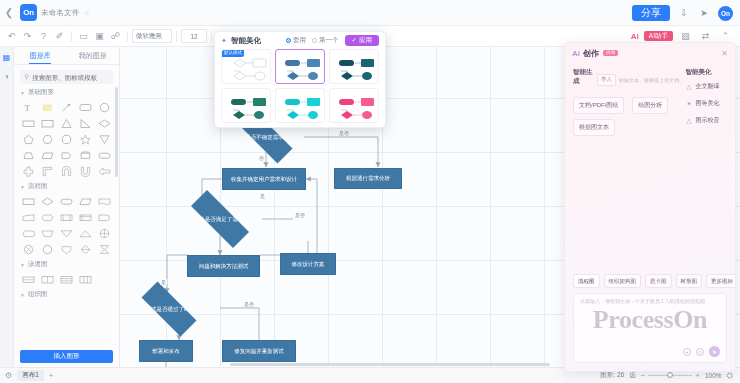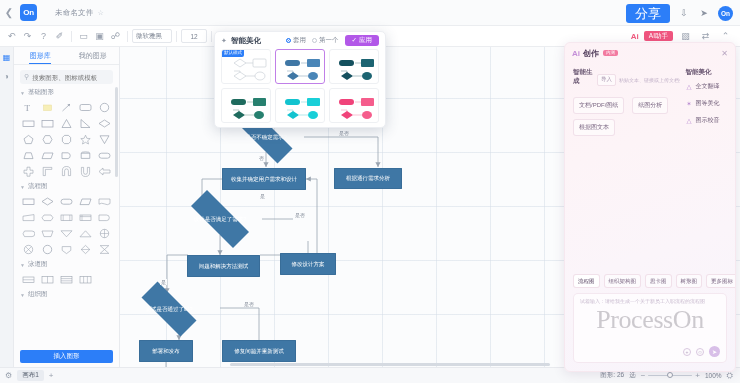--- a/index.html
+++ b/index.html
@@ -21,29 +21,29 @@
   .back-chevron{
     width:18px; height:26px; display:flex; align-items:center; justify-content:center;
     color:#98a0ad; font-size:10px; cursor:pointer;
   }
   .logo{
     width:17px; height:17px; border-radius:4px; background:#2c7ef8;
     color:#fff; font-size:8px; font-weight:bold; display:flex;
     align-items:center; justify-content:center; margin-left:2px; letter-spacing:-.3px;
     flex:none;
   }
-  .title-block{ margin-left:18px; display:flex; flex-direction:column; justify-content:center; gap:6px; }
+  .title-block{ margin-left:4px; display:flex; flex-direction:column; justify-content:center; gap:6px; }
   .doc-title-row{ display:flex; align-items:center; gap:4px; }
   .doc-title{ font-size:7.5px; color:#8b93a1; letter-spacing:.2px; }
   .star-icon{ font-size:7px; color:#b9c0cb; cursor:pointer; }
   .menu-row{ display:flex; gap:8px; }
   .menu-item{ font-size:8px; color:#5a6372; cursor:pointer; padding:0 1px; }
   .topbar-right{ position:absolute; right:7px; top:0; height:26px; display:flex; align-items:center; gap:8px; }
   .btn-share{
-    background:#2c7ef8; color:#fff; border-radius:3px; font-size:13px;
+    background:#2c7ef8; color:#fff; border-radius:3px; font-size:10px;
     padding:3px 9px; cursor:pointer; line-height:1;
   }
   .tb-ico{ width:12px; height:12px; color:#8b93a1; display:flex; align-items:center; justify-content:center; cursor:pointer; font-size:9px; }
   .avatar{
     width:15px;height:15px;border-radius:50%;background:#2c7ef8;color:#fff;
     font-size:6.5px;font-weight:bold;display:flex;align-items:center;justify-content:center; cursor:pointer;
   }
 
   
   .toolstrip{
@@ -244,21 +244,21 @@
   .ai-tab.active{ background:#fff; color:#55415f; }
   .ai-inputcard{
     position:absolute; left:8px; right:8px; bottom:8px; height:70px;
     background:rgba(255,255,255,.72); border:1px solid rgba(243,230,238,.9);
     border-radius:5px; padding:4px 6px; overflow:hidden;
   }
   .ai-ph-line{ font-size:5px; color:#cabcd0; }
   .watermark{
     position:absolute; left:0; right:0; top:11px; text-align:center;
     font-family:"Liberation Serif","DejaVu Serif",serif;
-    font-size:26px; color:rgba(90,82,96,.30); letter-spacing:-.4px; user-select:none;
+    font-size:26px; color:rgba(90,82,96,.30); letter-spacing:-.4px; user-select:none;font-weight:bold;
   }
   .ai-card-actions{
     position:absolute; right:6px; bottom:5px; display:flex; align-items:center; gap:5px;
   }
   .ai-rnd{ width:8px;height:8px;border-radius:50%;border:1px solid #d9c8e0;
     display:flex;align-items:center;justify-content:center;font-size:5px;color:#b9a7c2;cursor:pointer; }
   .ai-send{
     width:11px;height:11px;border-radius:50%;background:#d8bfe8;color:#fff;
     display:flex;align-items:center;justify-content:center;font-size:6px;cursor:pointer;
   }

